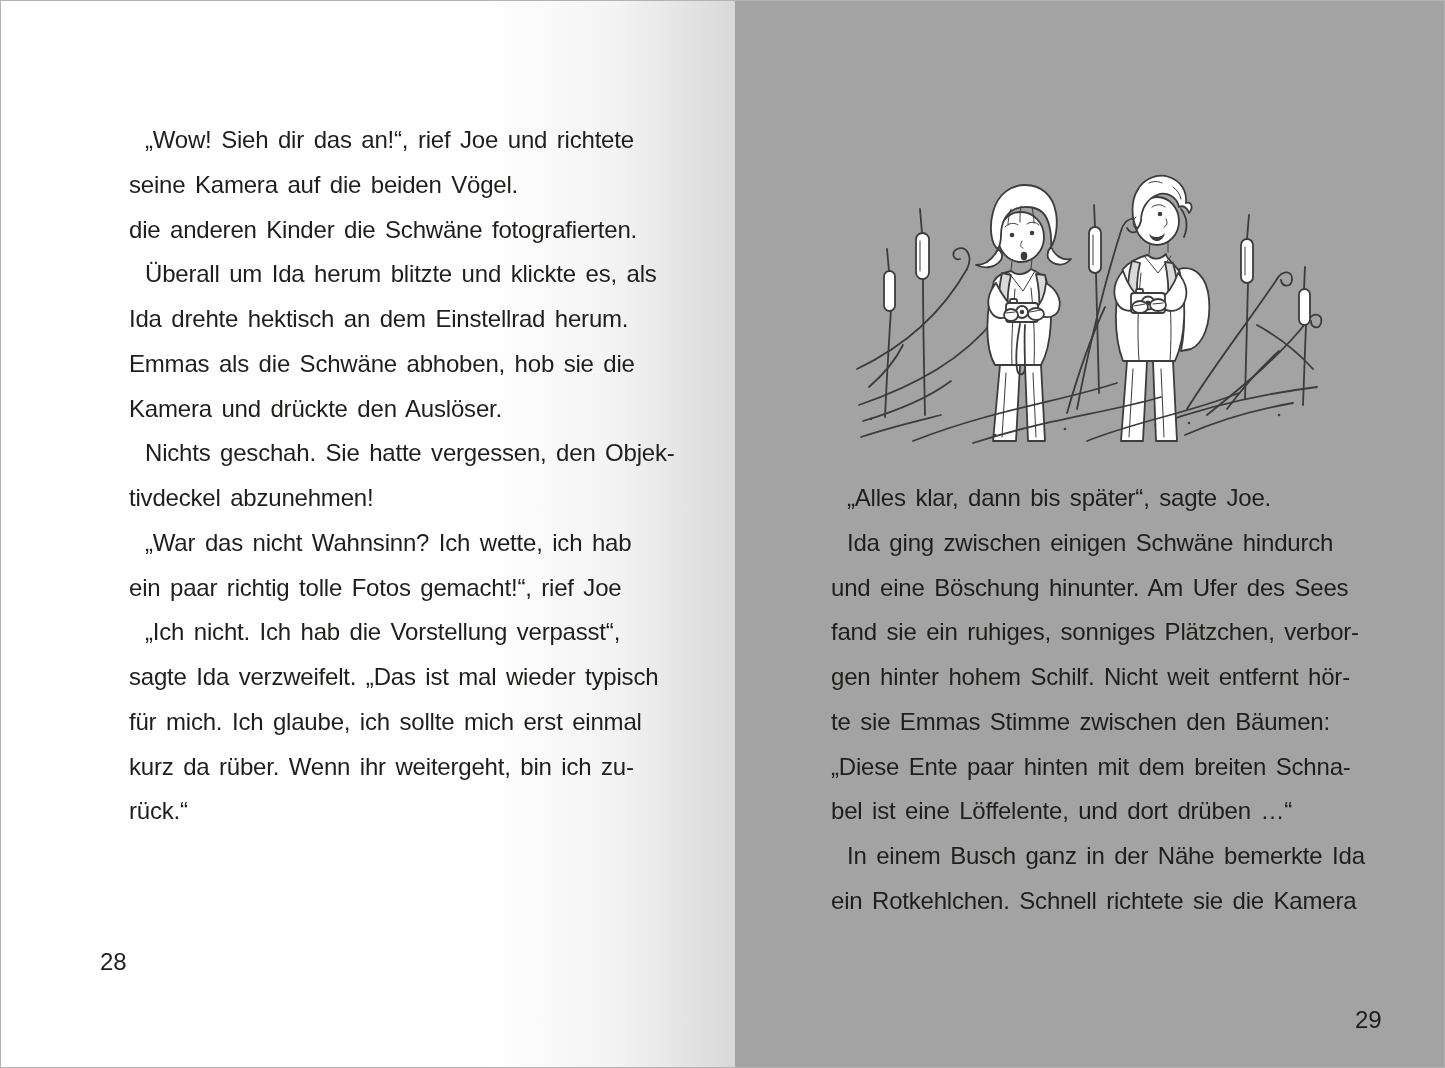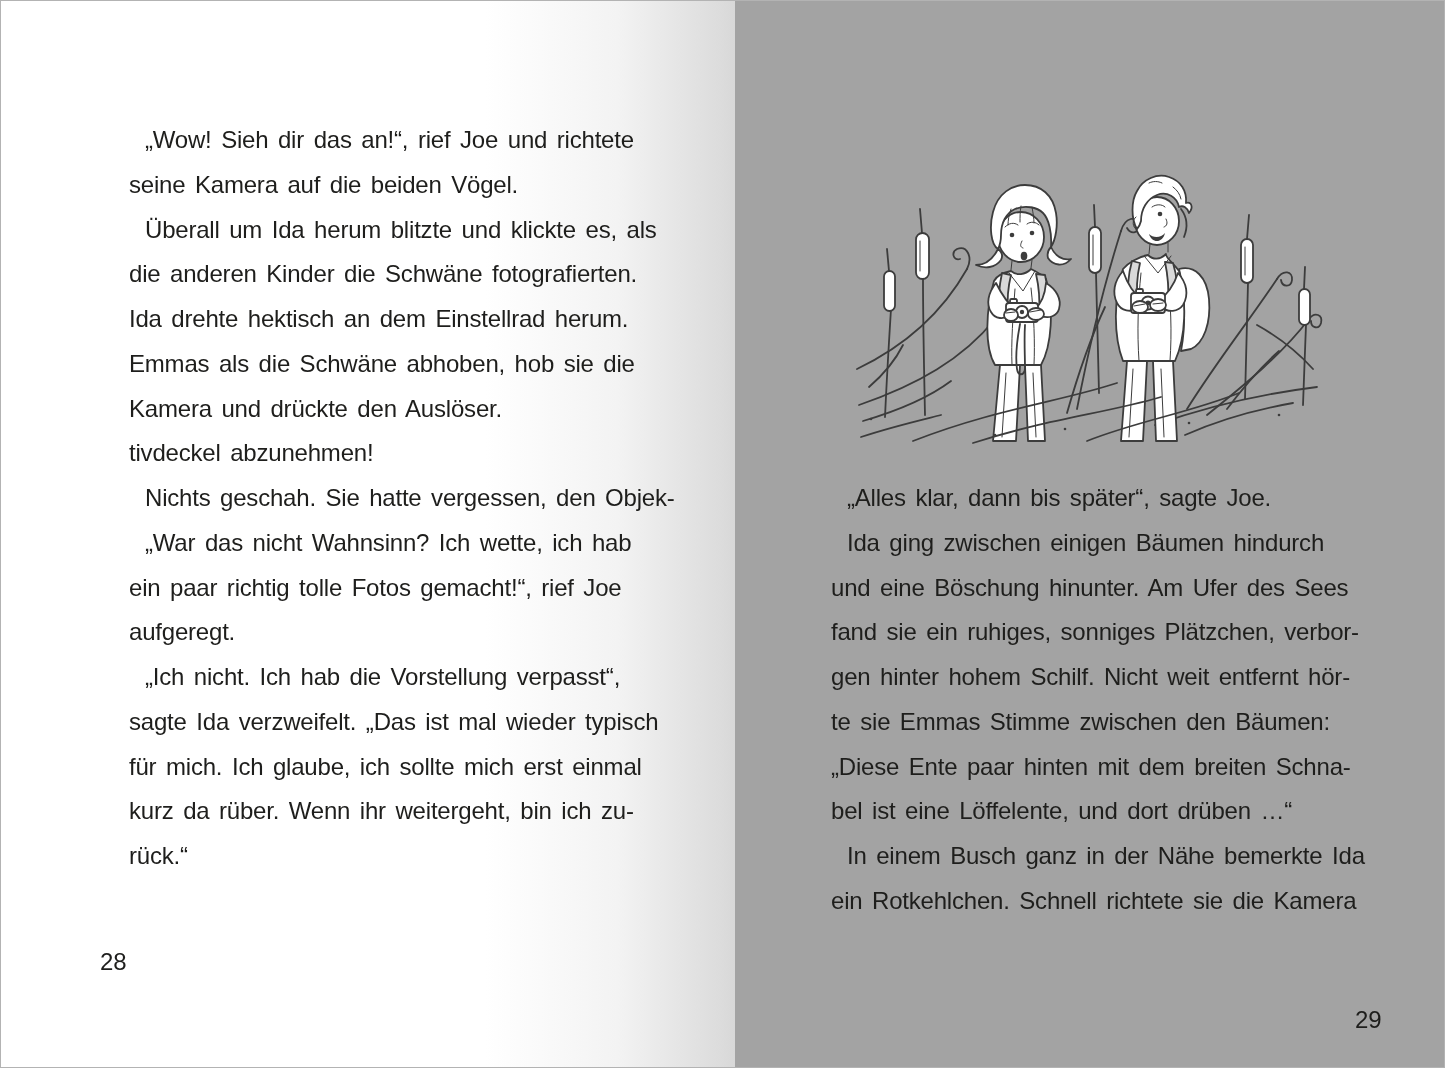--- a/index.html
+++ b/index.html
@@ -44,30 +44,29 @@
 </style>
 </head>
 <body>
 
 <div class="spread">
 
   <div class="page page-left">
     <div class="textblock tb-left">
         <span class="line indent">„Wow! Sieh dir das an!“, rief Joe und richtete</span>
         <span class="line">seine Kamera auf die beiden Vögel.</span>
+        <span class="line">die anderen Kinder die Schwäne fotografierten.</span>
         <span class="line indent">Überall um Ida herum blitzte und klickte es, als</span>
-        <span class="line">die anderen Kinder die Schwäne fotografierten.</span>
         <span class="line">Ida drehte hektisch an dem Einstellrad herum.</span>
         <span class="line">Emmas als die Schwäne abhoben, hob sie die</span>
         <span class="line">Kamera und drückte den Auslöser.</span>
+        <span class="line indent">Nichts geschah. Sie hatte vergessen, den Objek-</span>
         <span class="line">tivdeckel abzunehmen!</span>
-        <span class="line indent">Nichts geschah. Sie hatte vergessen, den Objek-</span>
         <span class="line indent">„War das nicht Wahnsinn? Ich wette, ich hab</span>
         <span class="line">ein paar richtig tolle Fotos gemacht!“, rief Joe</span>
-        <span class="line">aufgeregt.</span>
         <span class="line indent">„Ich nicht. Ich hab die Vorstellung verpasst“,</span>
         <span class="line">sagte Ida verzweifelt. „Das ist mal wieder typisch</span>
         <span class="line">für mich. Ich glaube, ich sollte mich erst einmal</span>
         <span class="line">kurz da rüber. Wenn ihr weitergeht, bin ich zu-</span>
         <span class="line">rück.“</span>
       </div>
     <div class="pagenum pn-left">28</div>
   </div>
 
   <div class="page page-right">
@@ -219,21 +218,21 @@
         <circle class="fd" cx="16" cy="262" r="1.3"></circle>
         <circle class="fd" cx="140" cy="278" r="1.3"></circle>
         <circle class="fd" cx="334" cy="266" r="1.3"></circle>
         <circle class="fd" cx="424" cy="258" r="1.3"></circle>
         <circle class="fd" cx="210" cy="272" r="1.3"></circle>
       </g>
     </svg>
 
     <div class="textblock tb-right">
         <span class="line indent">„Alles klar, dann bis später“, sagte Joe.</span>
-        <span class="line indent">Ida ging zwischen einigen Bäumen hindurch</span>
+        <span class="line indent">Ida ging zwischen einigen Schwäne hindurch</span>
         <span class="line">und eine Böschung hinunter. Am Ufer des Sees</span>
         <span class="line">fand sie ein ruhiges, sonniges Plätzchen, verbor-</span>
         <span class="line">gen hinter hohem Schilf. Nicht weit entfernt hör-</span>
         <span class="line">te sie Emmas Stimme zwischen den Bäumen:</span>
         <span class="line">„Diese Ente paar hinten mit dem breiten Schna-</span>
         <span class="line">bel ist eine Löffelente, und dort drüben …“</span>
         <span class="line indent">In einem Busch ganz in der Nähe bemerkte Ida</span>
         <span class="line">ein Rotkehlchen. Schnell richtete sie die Kamera</span>
       </div>
     <div class="pagenum pn-right">29</div>

